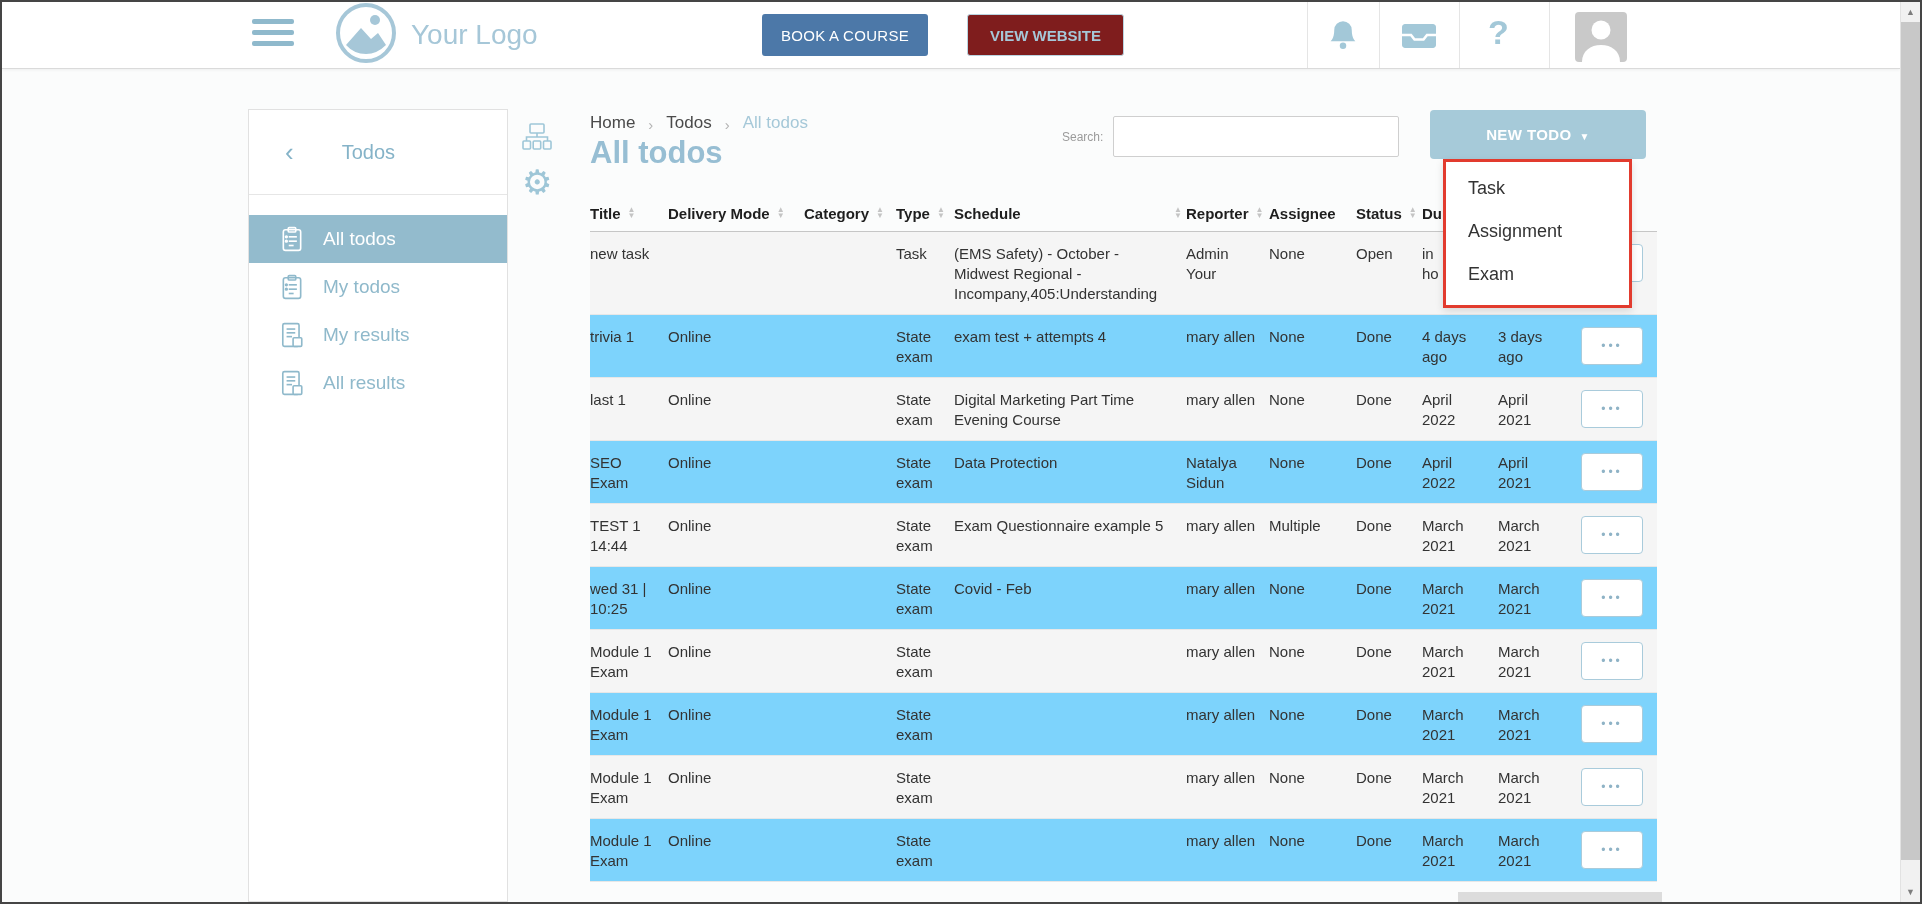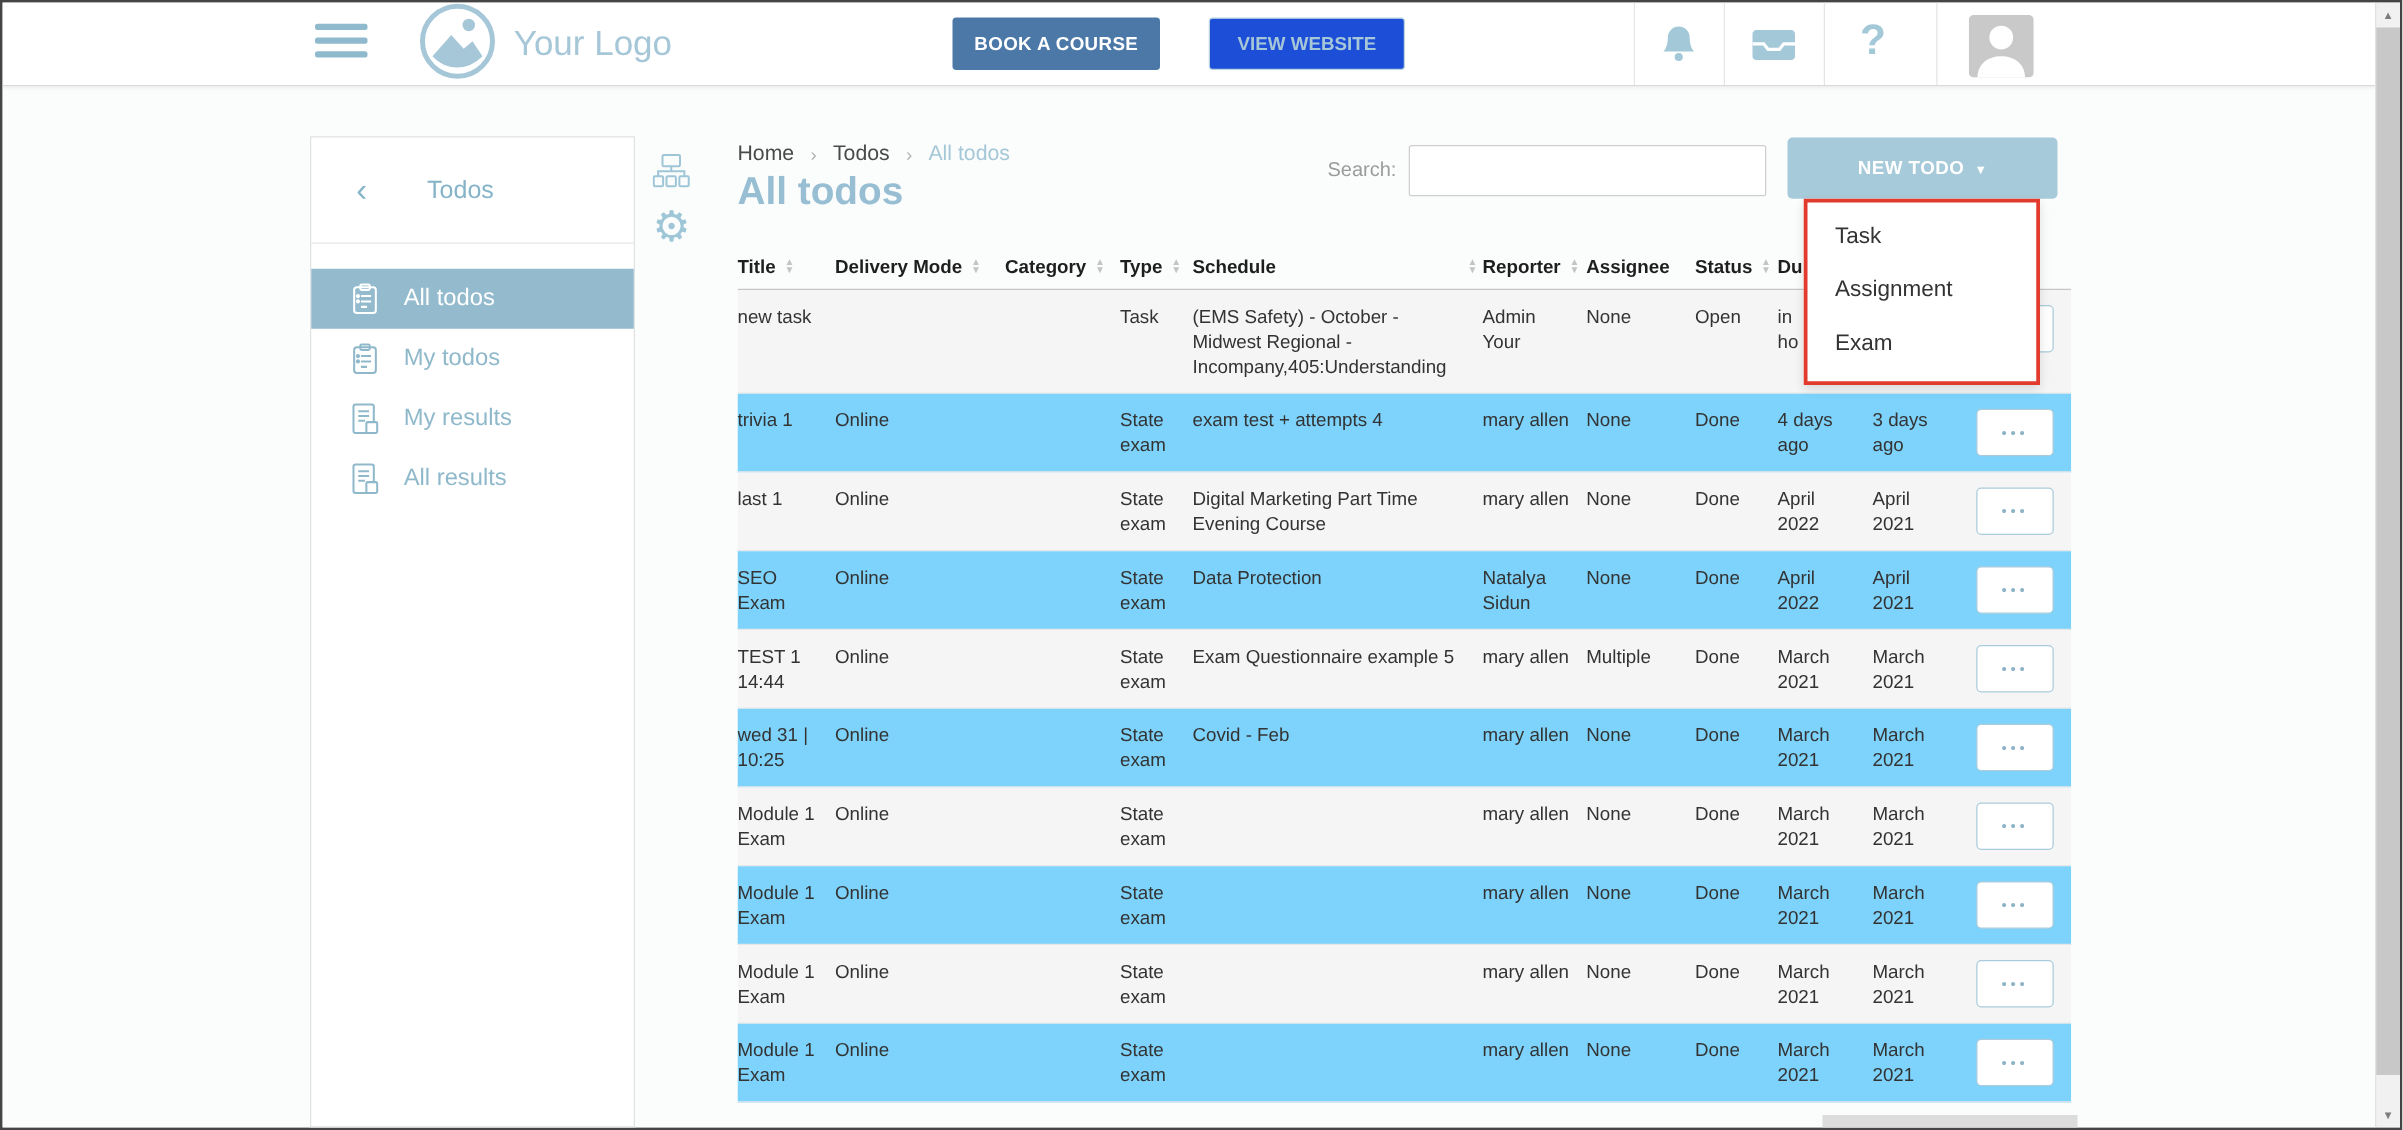--- a/index.html
+++ b/index.html
@@ -8,22 +8,22 @@
   .abs{position:absolute;}
 
   
   .topbar{position:absolute;left:0;top:0;right:20px;height:66px;background:#fff;
           border-bottom:1px solid #dadada;box-shadow:0 1px 3px rgba(0,0,0,.06);z-index:5;}
   .burger{left:250px;top:17px;width:42px;cursor:pointer;}
   .burger div{height:5px;background:#8fb9cc;border-radius:2px;margin-bottom:6px;}
   .logo{left:333px;top:2px;height:62px;display:flex;align-items:center;gap:14px;justify-content:center;}
   .logo-text{font-size:28px;color:#a6c7d8;}
   .btn-book{left:760px;top:12px;width:166px;height:42px;background:#4c78a8;color:#fff;border:none;
-            border-radius:3px;font-weight:bold;font-size:15px;font-family:inherit;letter-spacing:.3px;cursor:pointer;}
-  .btn-view{left:965px;top:12px;width:157px;height:42px;background:#1d4ed8;color:#a6c7d8;
+            border-radius:3px;font-weight:normal;font-size:15px;font-family:inherit;letter-spacing:.3px;cursor:pointer;}
+  .btn-view{left:965px;top:12px;width:157px;height:42px;background:#7f1d1d;color:#a6c7d8;
             border:1px solid #b9d4e0;border-radius:3px;font-weight:bold;font-size:15px;font-family:inherit;cursor:pointer;}
   .top-div{top:0;width:1px;height:66px;background:#e5e5e5;}
   .icon-btn{cursor:pointer;}
   .q-icon{left:1486px;top:11px;font-size:34px;font-weight:bold;color:#a3c8d8;}
 
   
   .content{position:absolute;left:0;top:67px;right:20px;bottom:0;background:#fbfcfc;}
 
   
   .sidebar{position:absolute;left:246px;top:40px;width:260px;bottom:0;background:#fff;border:1px solid #e1e1e1;box-sizing:border-box;}
@@ -39,21 +39,21 @@
   .tool-sitemap{left:520px;top:54px;cursor:pointer;}
   .tool-gear{left:520px;top:96px;font-size:34px;color:#9ec6d7;cursor:pointer;line-height:34px;}
 
   
   .breadcrumb{left:588px;top:44px;display:flex;align-items:flex-end;gap:13px;font-size:17px;color:#4a4a4a;}
   .crumb{cursor:pointer;}
   .crumb-sep{color:#b3b3b3;font-size:15px;}
   .crumb-last{color:#a5c8d8;}
   .page-title{left:588px;top:66px;font-size:31px;font-weight:bold;color:#97bed3;}
   .search-wrap{left:1060px;top:47px;display:flex;align-items:center;gap:10px;}
-  .search-label{font-size:16px;color:#9b9b9b;}
+  .search-label{font-size:12px;color:#9b9b9b;}
   .search-input{width:286px;height:41px;border:1px solid #cfcfcf;border-radius:2px;font-size:16px;
                 font-family:inherit;padding:0 8px;box-sizing:border-box;background:#fff;}
   .btn-newtodo{left:1428px;top:41px;width:216px;height:49px;background:#a6cad9;border:none;border-radius:4px;
                color:#fff;font-weight:bold;font-size:15px;font-family:inherit;letter-spacing:.4px;cursor:pointer;z-index:6;}
   .btn-newtodo .caret{font-size:10px;margin-left:8px;}
 
   
   .menu{left:1441px;top:90px;width:189px;background:#fff;border:3px solid #e23b2e;z-index:20;
         padding:5px 0 9px;box-shadow:0 3px 8px rgba(0,0,0,.12);box-sizing:border-box;}
   .menu-item{padding:11px 0 11px 22px;font-size:18px;color:#333;cursor:pointer;}

